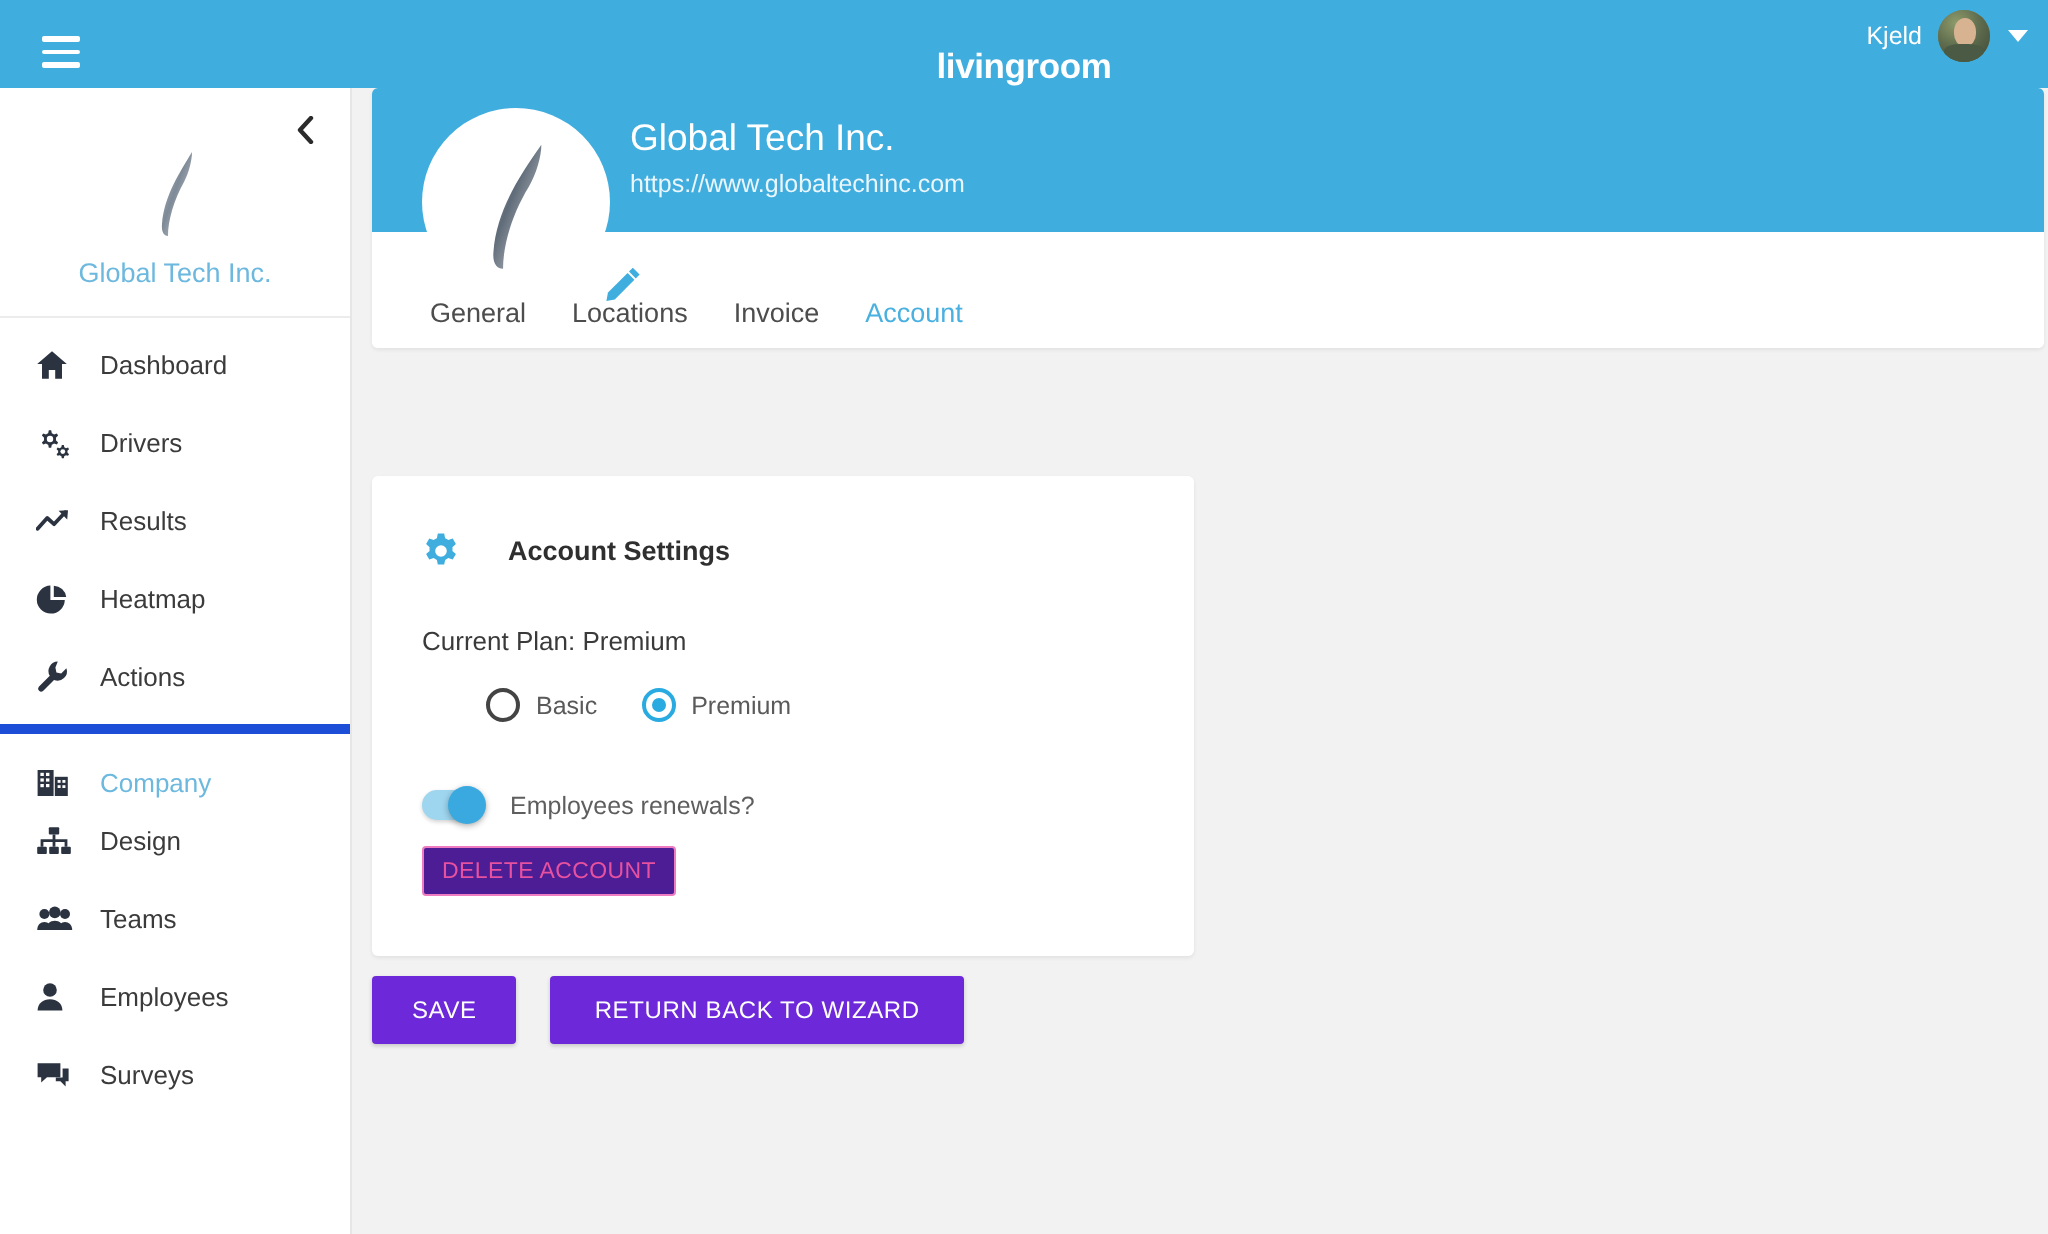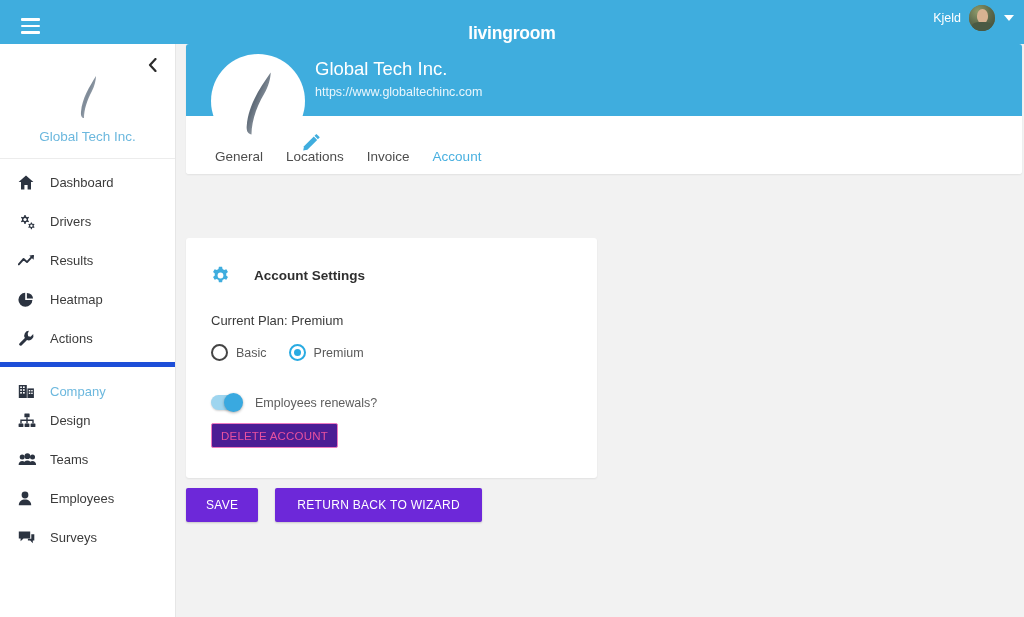--- a/index.html
+++ b/index.html
@@ -241,20 +241,21 @@
   }
   .current-plan {
     font-size: 13px;
     color: #3a3a3a;
     margin-bottom: 16px;
   }
   .radio-row {
     display: flex; align-items: center;
     gap: 10px;
     margin-bottom: 34px;
+    margin-left: 32px;
   }
   .radio-opt {
     display: flex; align-items: center;
     gap: 8px;
     cursor: pointer;
     margin-right: 12px;
   }
   .radio-ring {
     width: 17px; height: 17px;
     border-radius: 50%;

